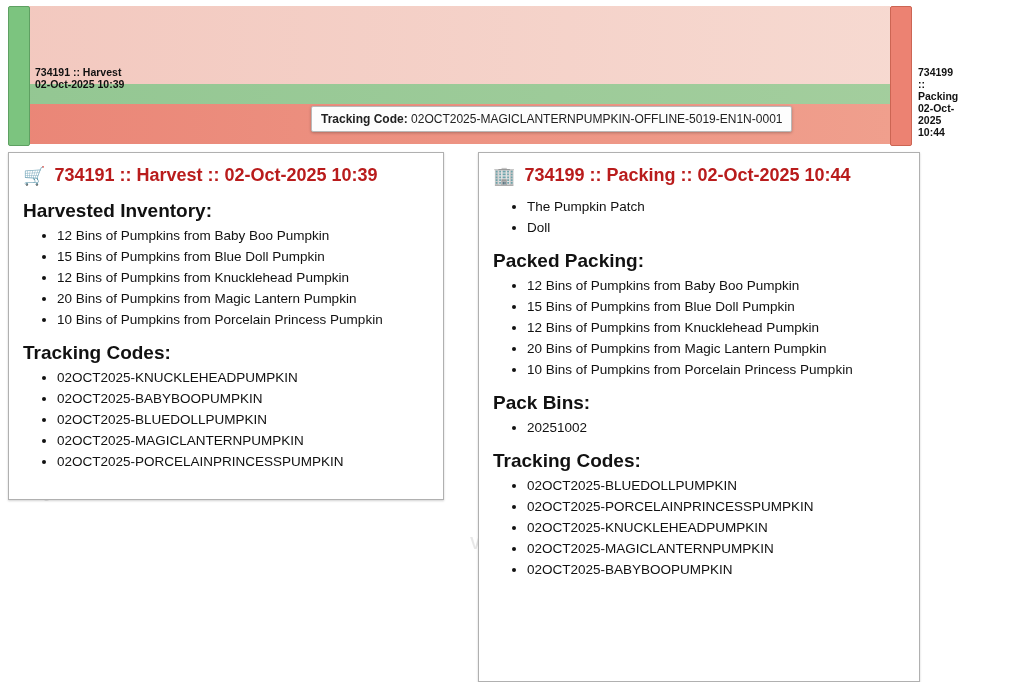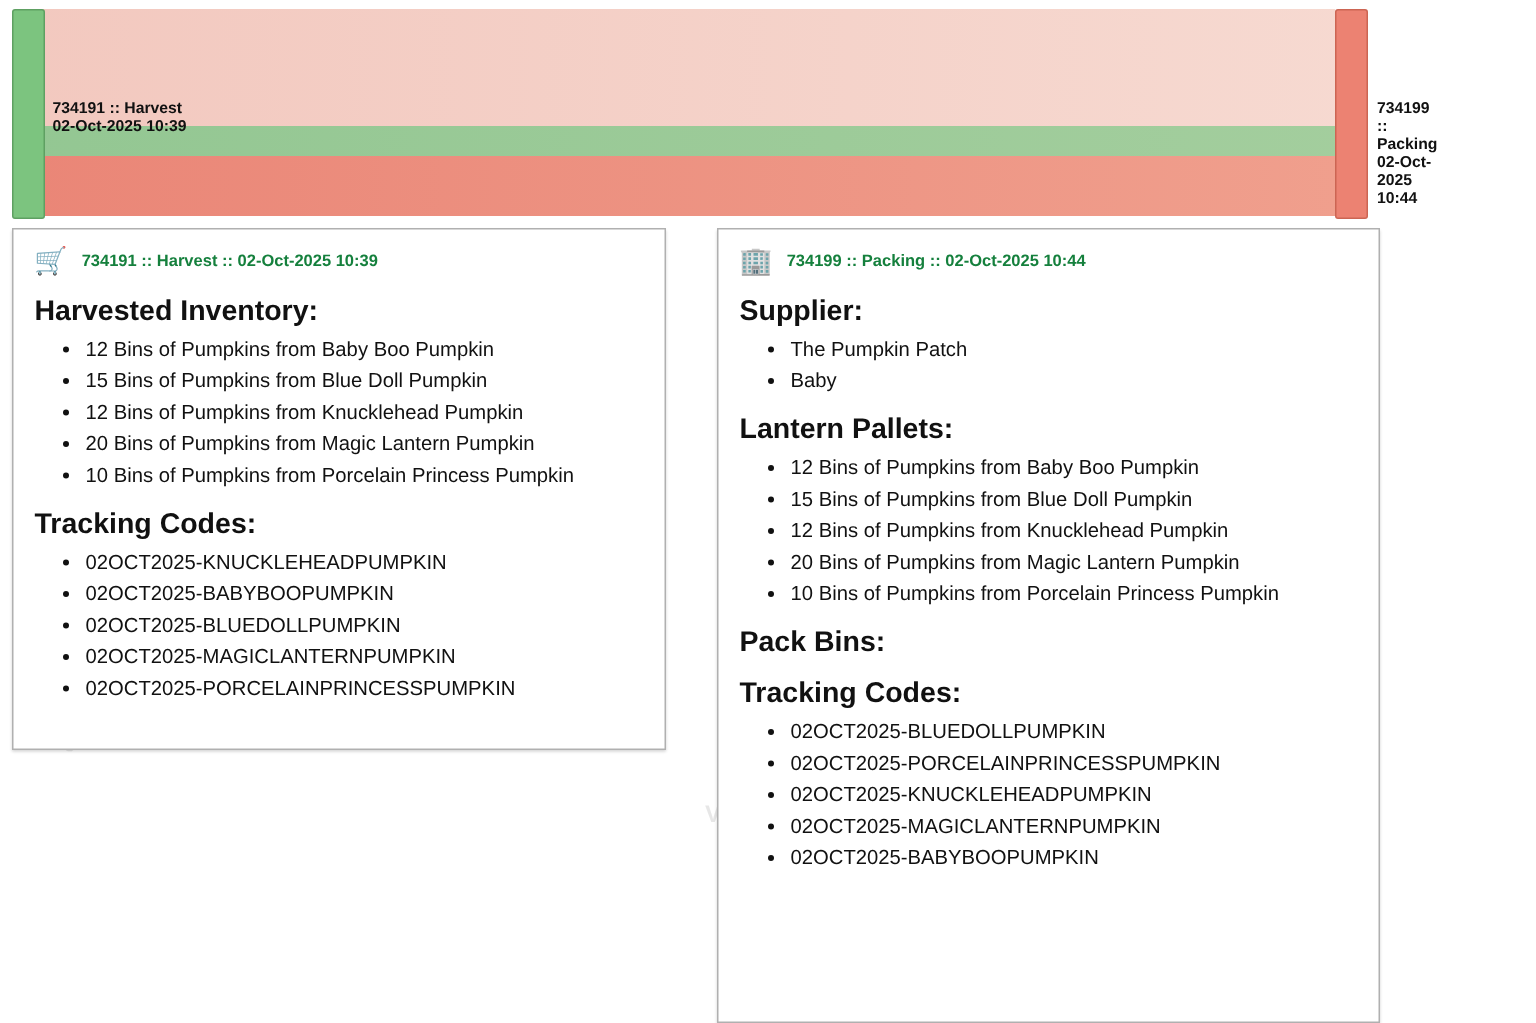--- a/index.html
+++ b/index.html
@@ -215,23 +215,23 @@
     display: flex;
     align-items: center;
     gap: 9px;
     padding: 12px 14px 6px 14px;
   }
   .card-header .hdr-icon {
     font-size: 18px;
     line-height: 18px;
   }
   .card-header .hdr-title {
-    font-size: 11px;
-    font-weight: bold;
-    color: #15803d;
+    font-size: 18px;
+    font-weight: bold;
+    color: #b91c1c;
   }
 
   .card-body {
     padding: 4px 14px 12px 14px;
   }
   .section-title {
     font-size: 19px;
     font-weight: bold;
     margin: 12px 0 3px 0;
     color: #111;
@@ -261,20 +261,24 @@
 
   <div class="node-bar" id="node-harvest-bar"></div>
   <div class="node-bar" id="node-packing-bar"></div>
 
   <div class="node-label" id="node-harvest-label">734191 :: Harvest
 02-Oct-2025 10:39</div>
 
   <div class="node-label" id="node-packing-label">734199 :: Packing
 02-Oct-2025 10:44</div>
 
+  <div id="tracking-tooltip">
+    <span class="tt-label">Tracking Code:</span>
+    <span>02OCT2025-MAGICLANTERNPUMPKIN-OFFLINE-5019-EN1N-0001</span>
+  </div>
 </div>
 
 <div id="background-page">
   <div id="bg-title">Mo... ... ...ed I...</div>
   <div id="bg-sub1">Liz's ...</div>
   <div id="bg-sub2">...@croptracker.com</div>
   <div id="bg-sub3">Repo... ... ...2025 13:24</div>
   <div id="bg-sub4">...wing 1 to 5 of 5 entries</div>
 
   <div id="bg-toolbar">
@@ -330,37 +334,39 @@
   </div>
 </div>
 
 <div class="detail-card" id="card-packing">
   <div class="card-header">
     <span class="hdr-icon">🏢</span>
     <span class="hdr-title">734199 :: Packing :: 02-Oct-2025 10:44</span>
   </div>
   <div class="card-body">
 
-    <div class="section-title">Supplier:</div>
     <ul class="section-list">
       <li>The Pumpkin Patch</li>
-      <li>Baby</li>
-    </ul>
-
-    <div class="section-title">Lantern Pallets:</div>
+      <li>Doll</li>
+    </ul>
+
+    <div class="section-title">Packed Packing:</div>
 
     <ul class="section-list">
       <li>12 Bins of Pumpkins from Baby Boo Pumpkin</li>
       <li>15 Bins of Pumpkins from Blue Doll Pumpkin</li>
       <li>12 Bins of Pumpkins from Knucklehead Pumpkin</li>
       <li>20 Bins of Pumpkins from Magic Lantern Pumpkin</li>
       <li>10 Bins of Pumpkins from Porcelain Princess Pumpkin</li>
     </ul>
 
     <div class="section-title">Pack Bins:</div>
+    <ul class="section-list">
+      <li>20251002</li>
+    </ul>
 
     <div class="section-title">Tracking Codes:</div>
     <ul class="section-list">
       <li>02OCT2025-BLUEDOLLPUMPKIN</li>
       <li>02OCT2025-PORCELAINPRINCESSPUMPKIN</li>
       <li>02OCT2025-KNUCKLEHEADPUMPKIN</li>
       <li>02OCT2025-MAGICLANTERNPUMPKIN</li>
       <li>02OCT2025-BABYBOOPUMPKIN</li>
     </ul>
 

